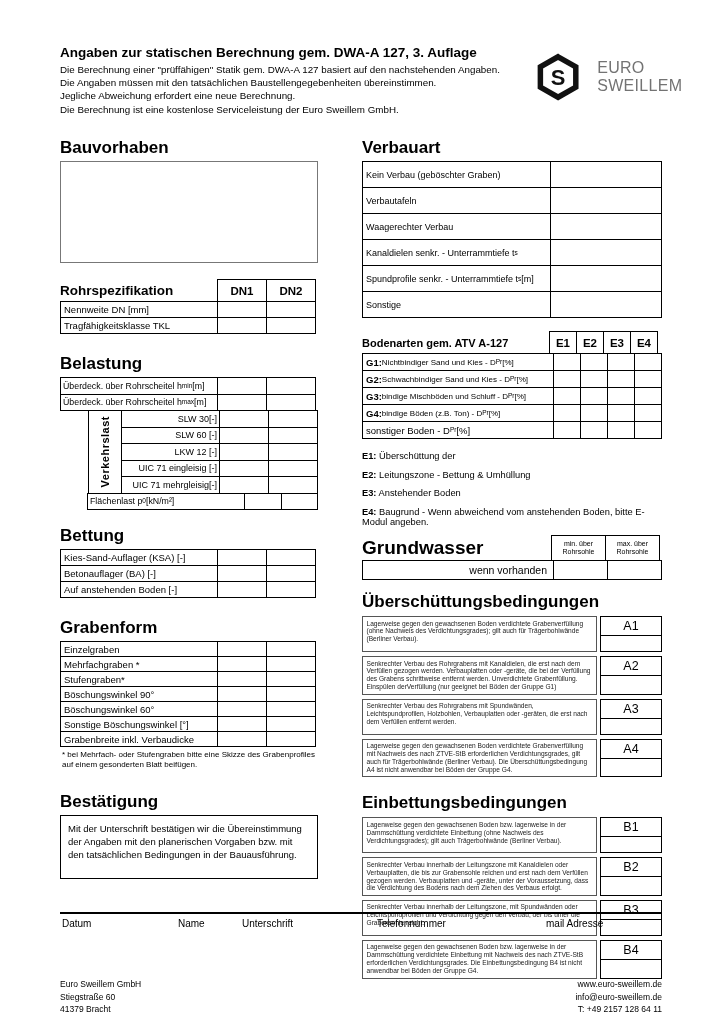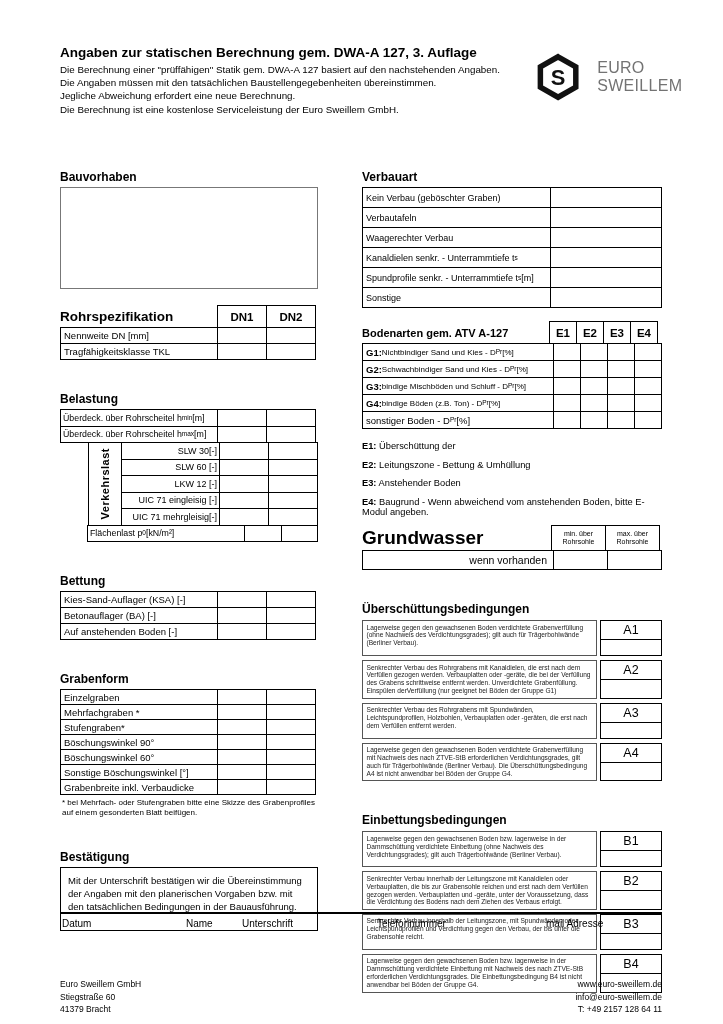--- a/index.html
+++ b/index.html
@@ -11,21 +11,21 @@
   .page-title { font-size:13.5px; font-weight:bold; margin-bottom:3px; }
   .intro-line { font-size:9.8px; line-height:13.2px; }
   .logo { position:absolute; left:537px; top:53px; display:flex; align-items:center; }
   .logo-mark { width:46px; height:48px; }
   .logo-text { font-size:16px; letter-spacing:0.3px; margin-left:18px; color:#737373; }
 
   
   .col-left  { position:absolute; left:60px;  top:138px; width:258px; }
   .col-right { position:absolute; left:362px; top:138px; width:300px; }
 
-  h2.sec { font-size:12px; font-weight:bold; margin-bottom:3px;margin-top:32px; }
+  h2.sec { font-size:17px; font-weight:bold; margin-bottom:3px; }
 
   
   .frow { display:flex; }
   .frow + .frow { margin-top:-1px; }
   .fcell { border:1px solid #000; background:#fff; }
   .fcell + .fcell { margin-left:-1px; }
   .lbl { font-size:9.5px; display:flex; align-items:center; padding:1px 3px; flex:1; }
   .val { width:50px; }
   .w158 { width:158px; flex:none; }
   .nowrap { white-space:nowrap; overflow:hidden; }
@@ -42,21 +42,21 @@
 
   
   .rohr .hrow { height:23px; }
   .rohr .htitle { width:158px; }
   .rohr .hcell { width:50px; margin-left:-1px; border:1.5px solid #000; }
   .rohr .hcell:first-of-type { margin-left:0; border:1.5px solid #000; }
   .rohr .frow { height:17px; }
   .rohr-table { margin-top:-1px; }
 
   
-  .verb .frow { height:21px; }
+  .verb .frow { height:27px; }
   .verb .lbl { font-size:9px; white-space:nowrap; }
   .verb .val { width:112px; }
 
   
   .bel .frow { height:17.5px; }
   .bel .lbl { font-size:8.8px; white-space:nowrap; padding:1px 2px; }
   .bel-group { display:flex; margin-top:-1px;padding-left:28px; }
   .vlab { width:34px; flex:none; border:1px solid #000; display:flex; align-items:center; justify-content:center; }
   .vtext { writing-mode:vertical-rl; transform:rotate(180deg); font-weight:bold; font-size:11px; letter-spacing:0.5px; }
   .gcol { flex:1; margin-left:-1px; }
@@ -100,21 +100,21 @@
   .cond-code { border:1px solid #000; height:20px; flex:none; display:flex; align-items:center; justify-content:center; font-size:12.5px; }
   .cond-blank { border:1px solid #000; margin-top:-1px; flex:1; }
 
   
   .best { margin-top:22px; }
   .best-box { border:1.7px solid #000; padding:6px 7px; font-size:9.5px; line-height:13px; margin-top:3px; min-height:64px; }
 
   
   .sig { position:absolute; left:60px; top:912px; width:602px; border-top:2px solid #000; height:20px; }
   .sig span { position:absolute; top:4px; font-size:10px; }
-  .sig .s0 { left:2px; } .sig .s1 { left:94px;padding-left:32px; } .sig .s2 { left:182px; } .sig .s3 { left:317px; } .sig .s4 { left:486px; }
+  .sig .s0 { left:2px; } .sig .s1 { left:86px;padding-left:32px; } .sig .s2 { left:182px; } .sig .s3 { left:317px; } .sig .s4 { left:486px; }
 
   .foot { position:absolute; left:60px; top:978px; width:602px; display:flex; justify-content:space-between; }
   .foot div { font-size:8.5px; line-height:12.5px; }
   .foot .fr { text-align:right; }
 
   .mt16 { margin-top:16px; }
   .mt20 { margin-top:20px; }
   .mt13 { margin-top:13px; }
 </style>
 </head>

